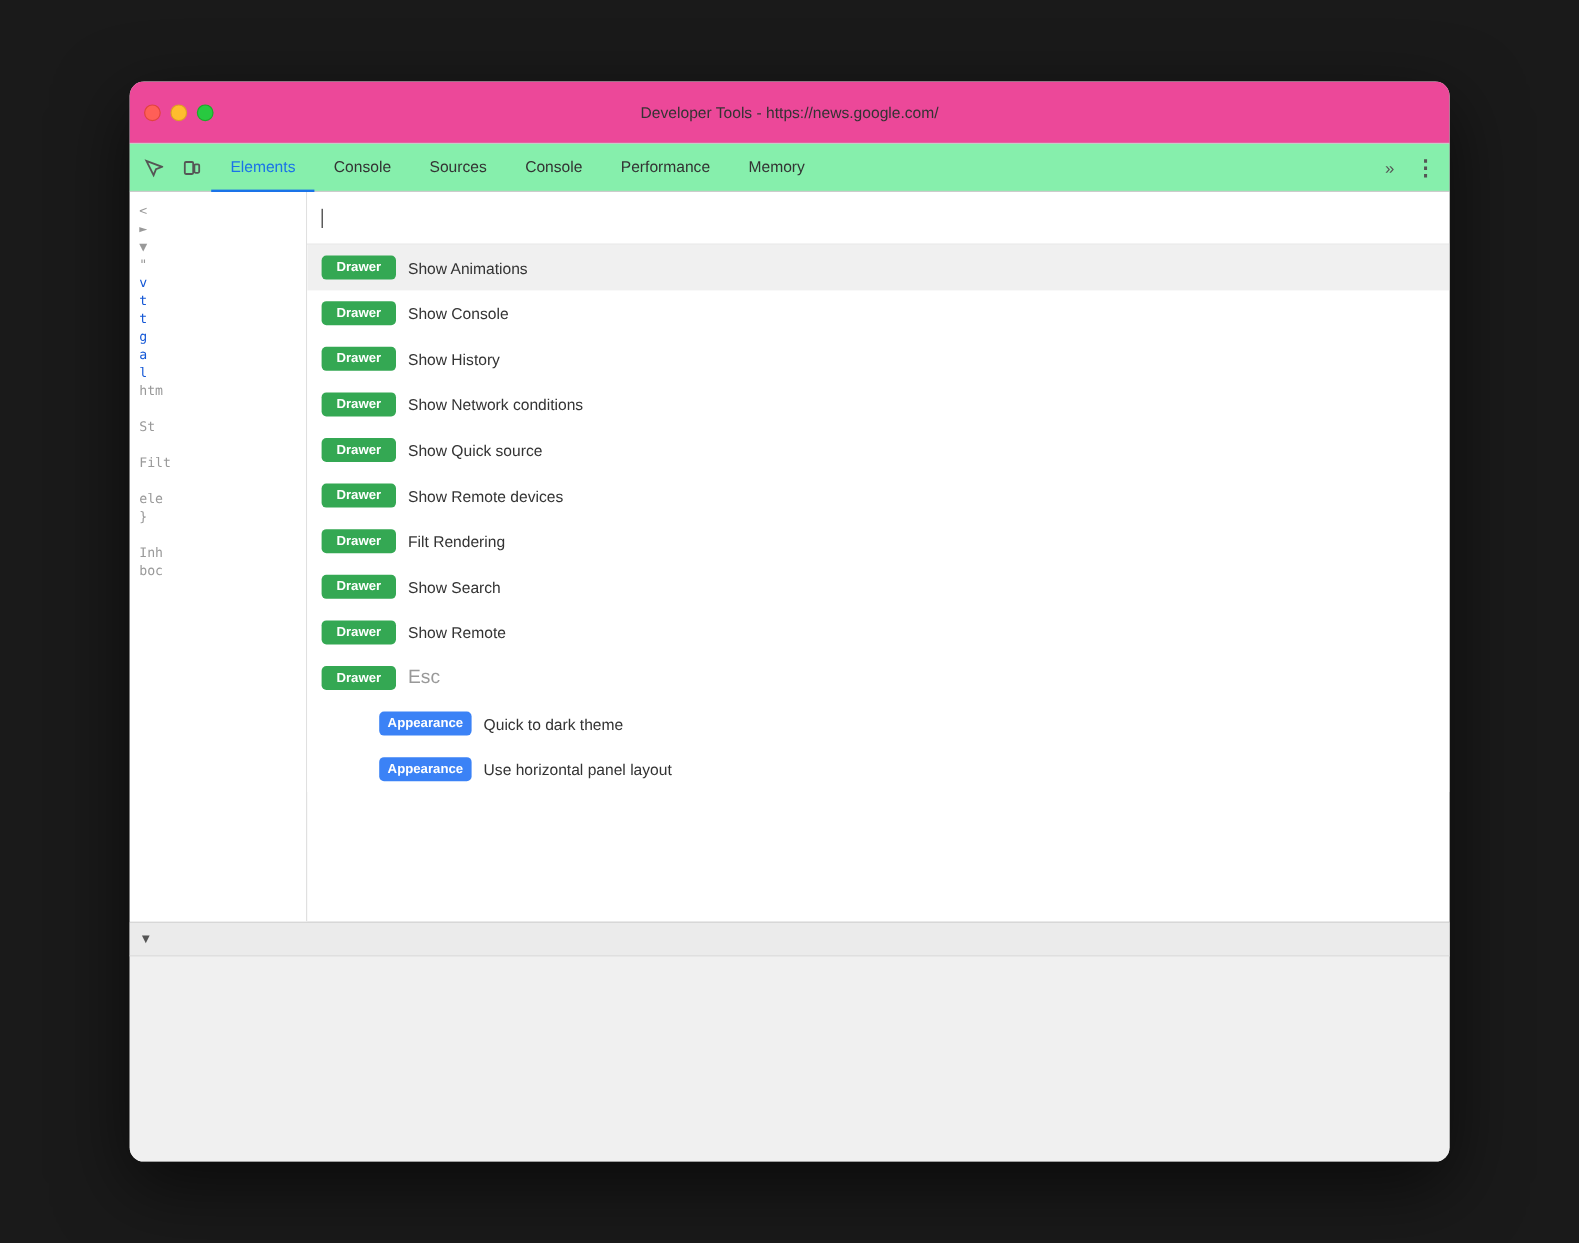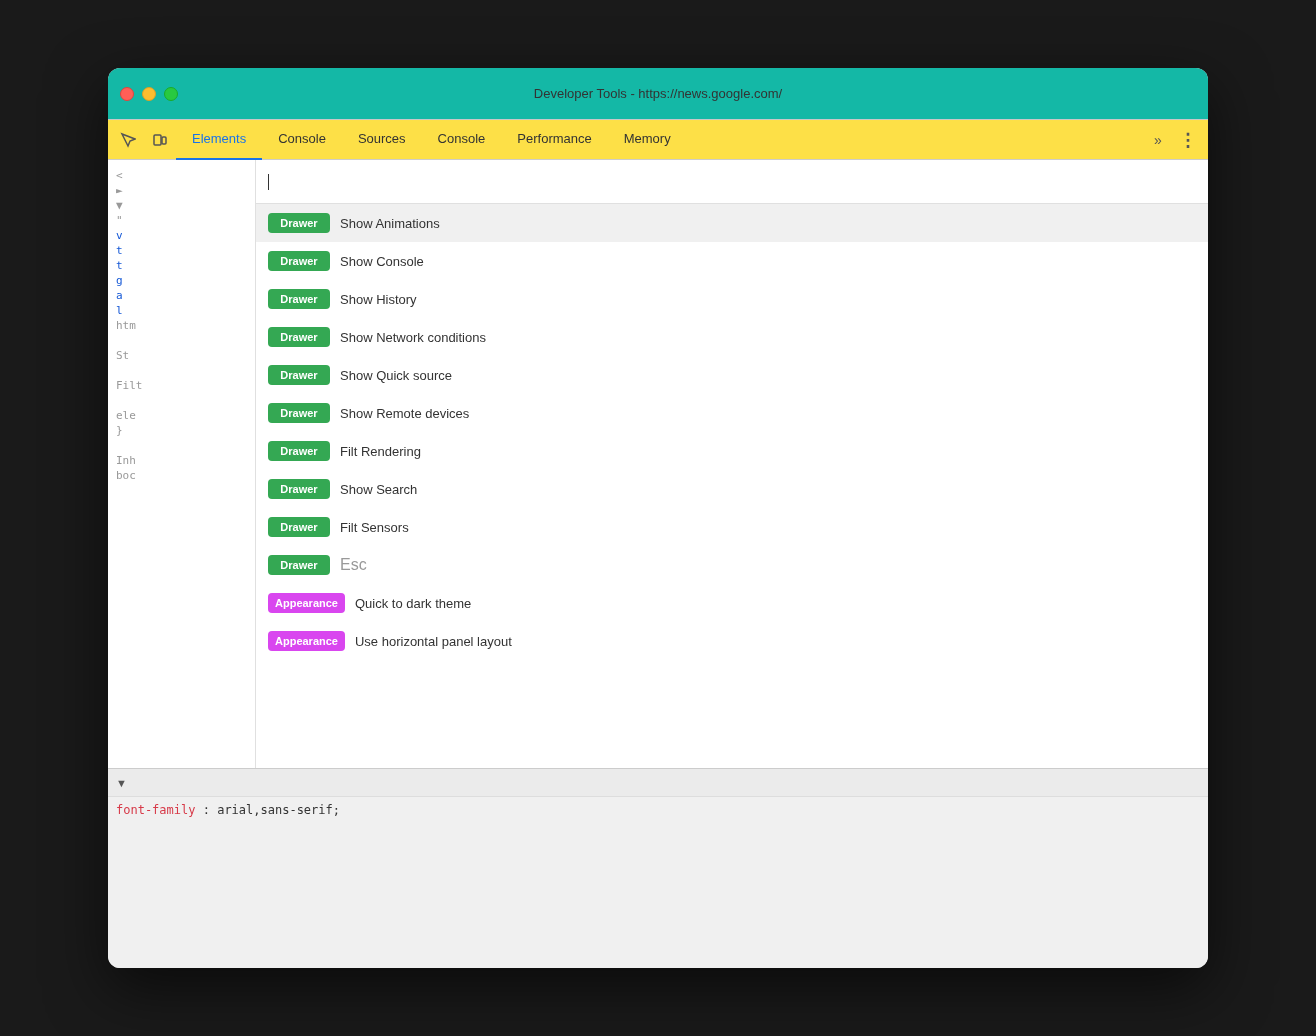--- a/index.html
+++ b/index.html
@@ -19,21 +19,21 @@
       background: #ececec;
       border-radius: 12px;
       box-shadow: 0 20px 60px rgba(0,0,0,0.6);
       overflow: hidden;
       display: flex;
       flex-direction: column;
     }
 
     .title-bar {
       height: 52px;
-      background: #14b8a6;
+      background: #ec4899;
       border-bottom: 1px solid #c8c8c8;
       display: flex;
       align-items: center;
       padding: 0 12px;
       position: relative;
     }
 
     .traffic-lights {
       display: flex;
       gap: 8px;
@@ -55,21 +55,21 @@
       position: absolute;
       left: 50%;
       transform: translateX(-50%);
       font-size: 13px;
       color: #333;
       font-weight: 500;
     }
 
     .toolbar {
       height: 40px;
-      background: #fde047;
+      background: #86efac;
       border-bottom: 1px solid #ccc;
       display: flex;
       align-items: center;
       padding: 0 4px;
     }
 
     .toolbar-icon {
       width: 32px;
       height: 32px;
       display: flex;
@@ -229,21 +229,21 @@
       font-size: 11px;
       font-weight: 600;
       color: #fff;
       margin-right: 10px;
       min-width: 62px;
       height: 20px;
       flex-shrink: 0;
     }
 
     .badge-drawer { background: #34a853; }
-    .badge-appearance { background: #d946ef; }
+    .badge-appearance { background: #3b82f6; margin-left: 48px; }
 
     .item-label {
       font-size: 13px;
       color: #333;
       flex: 1;
     }
 
     .item-shortcut {
       font-size: 16px;
       color: #999;
@@ -406,21 +406,21 @@
           <div class="dropdown-item">
             <span class="badge badge-drawer">Drawer</span>
             <span class="item-label">Filt Rendering</span>
           </div>
           <div class="dropdown-item">
             <span class="badge badge-drawer">Drawer</span>
             <span class="item-label">Show Search</span>
           </div>
           <div class="dropdown-item">
             <span class="badge badge-drawer">Drawer</span>
-            <span class="item-label">Filt Sensors</span>
+            <span class="item-label">Show Remote</span>
           </div>
           <div class="dropdown-item">
             <span class="badge badge-drawer">Drawer</span>
             <span class="item-shortcut">Esc</span>
           </div>
           <div class="dropdown-item">
             <span class="badge badge-appearance">Appearance</span>
             <span class="item-label">Quick to dark theme</span>
           </div>
           <div class="dropdown-item">
@@ -429,23 +429,15 @@
           </div>
         </div>
     </div>
 
   </div>
 
   <div class="bottom-bar">
     <div class="bottom-toolbar">
       <span style="color:#555;">▼</span>
     </div>
-    <div class="bottom-content">
-      <div class="code-line">
-        <span class="code-red">font-family</span>
-        <span class="code-dark">: </span>
-        
-        <span class="code-dark">arial,sans-serif;</span>
-      </div>
-    </div>
   </div>
 
 </div>
 
 </body></html>

